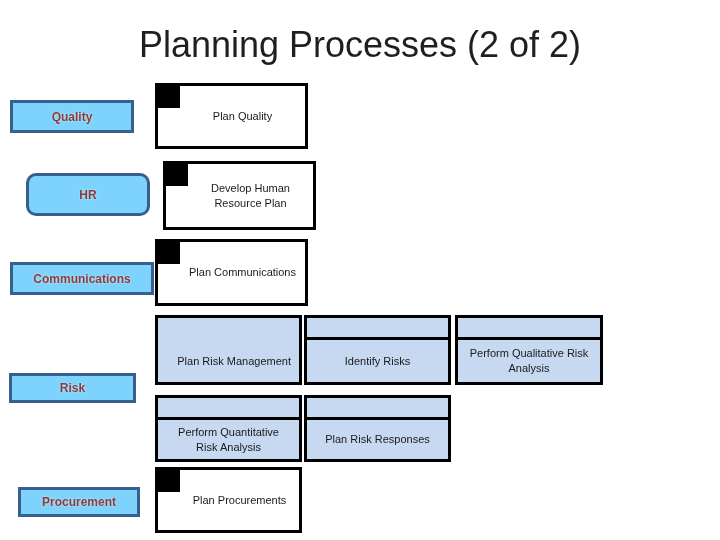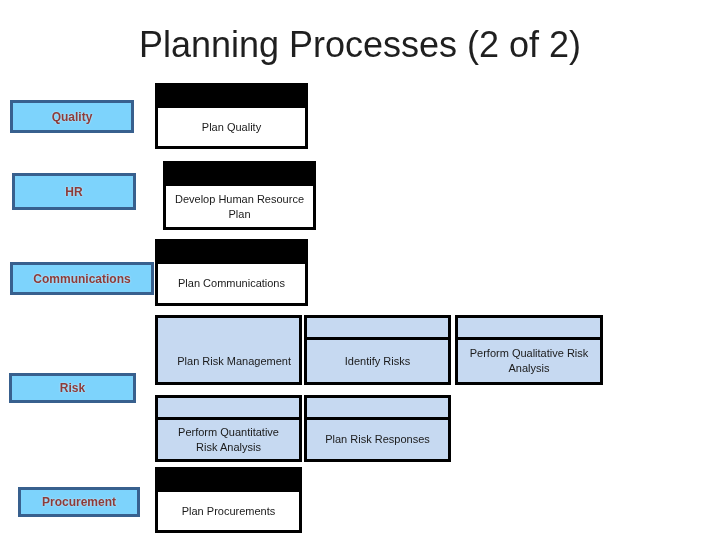--- a/index.html
+++ b/index.html
@@ -43,21 +43,21 @@
     color: #8b3c3a;
     text-shadow: 0 0 2px rgba(235,240,248,0.85);
   }
   
   .pbox {
     position: absolute;
     border: 3px solid #000000;
     background: #ffffff;
     box-sizing: border-box;
     display: flex;
-    flex-direction: column;
+    flex-direction: row;
   }
   .pbox-hdr {
     height: 22px;
     flex: 0 0 22px;
     background: #000000;
   }
   .pbox-body {
     flex: 1 1 auto;
     display: flex;
     align-items: center;
@@ -97,21 +97,21 @@
 </style>
 </head>
 <body>
 
 <div class="slide">
 
   <h1 class="title">Planning Processes (2 of 2)</h1>
 
   <div class="cat" style="left:10px; top:100px; width:124px; height:33px;">Quality</div>
 
-  <div class="cat" style="left:12px; top:173px; width:124px; height:37px;">HR</div>
+  <div class="cat" style="left:26px; top:173px; width:124px; height:43px;border-radius:10px;">HR</div>
 
   <div class="cat" style="left:10px; top:262px; width:144px; height:33px;">Communications</div>
 
   <div class="cat" style="left:9px; top:373px; width:127px; height:30px;">Risk</div>
 
   <div class="cat" style="left:18px; top:487px; width:122px; height:30px;">Procurement</div>
 
   <div class="pbox" style="left:155px; top:83px; width:153px; height:66px;">
     <div class="pbox-hdr"></div>
     <div class="pbox-body">Plan Quality</div>

